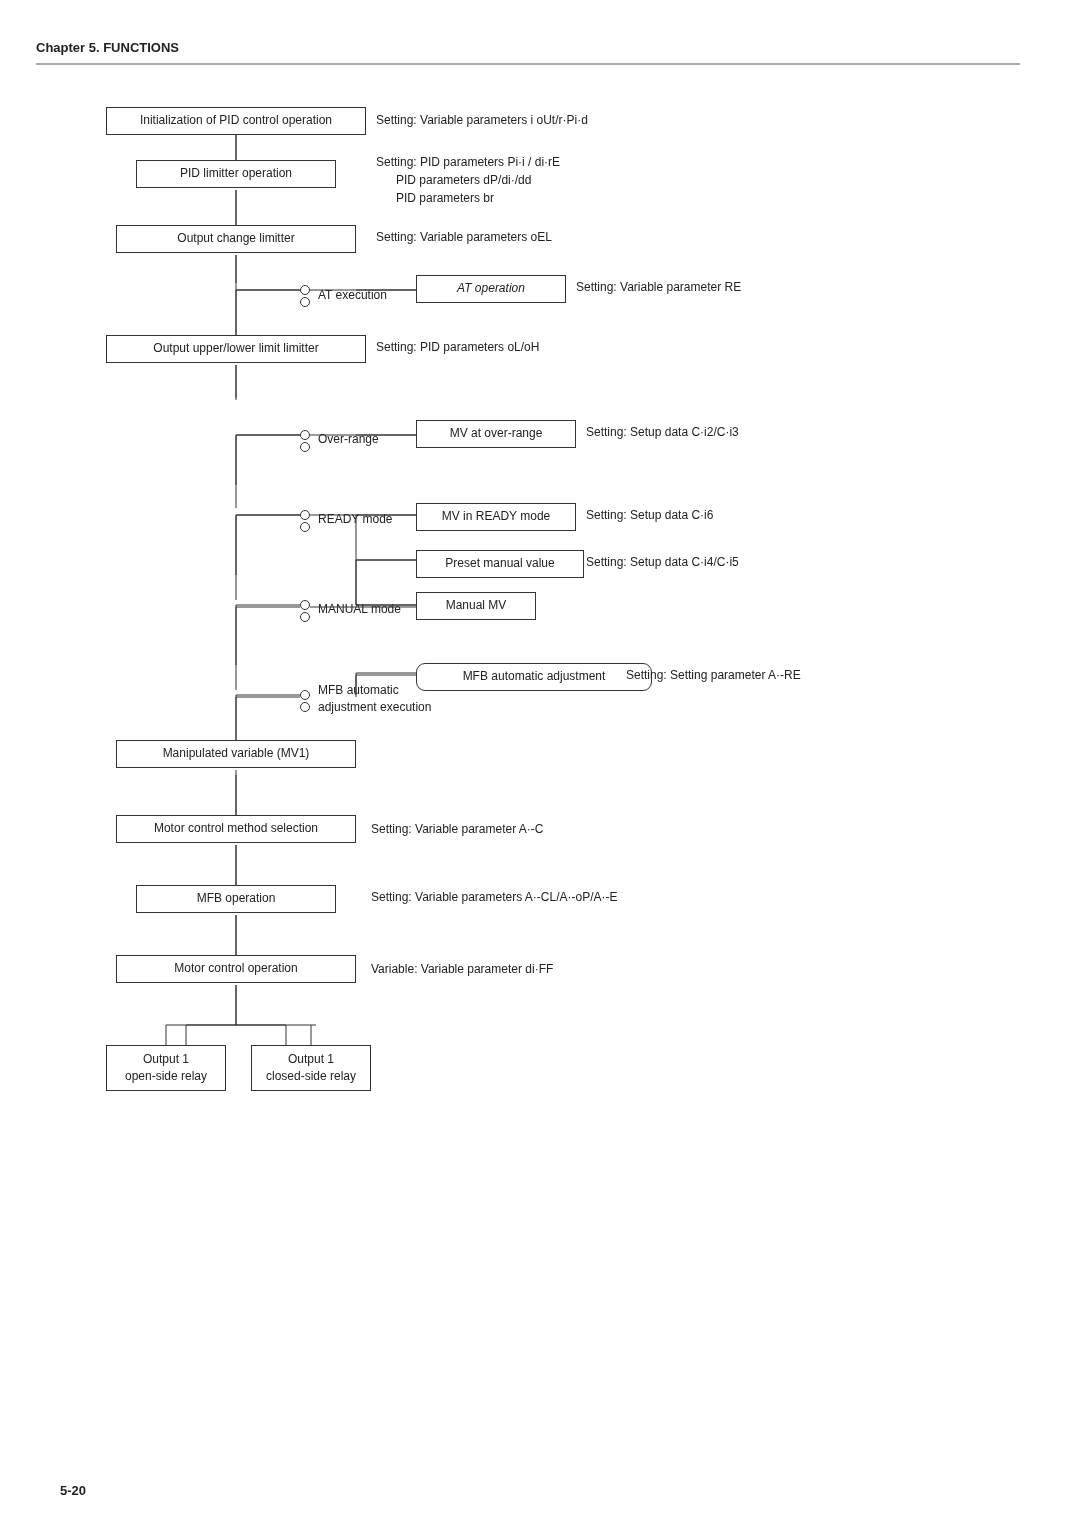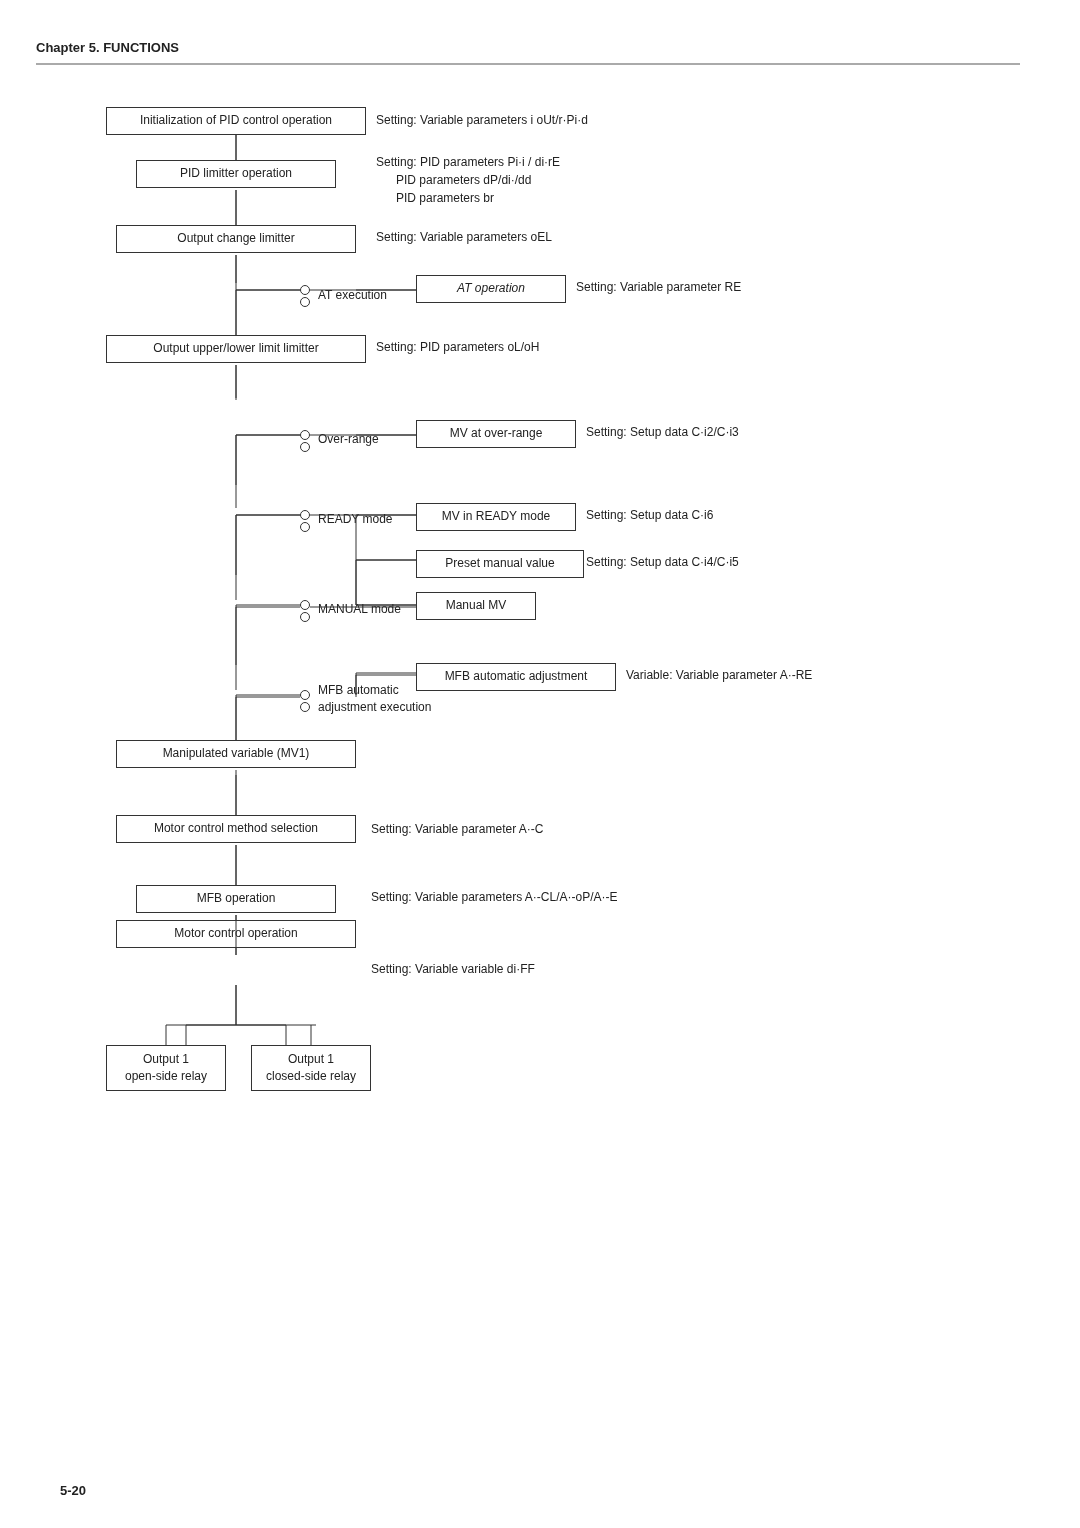--- a/index.html
+++ b/index.html
@@ -240,26 +240,26 @@
       </div>
 
       <div class="fc-box" style="left:340px;top:497px;width:120px;">
         <span>Manual MV</span>
       </div>
 
       <div class="circle-connector" style="left:224px;top:505px;"></div>
       <div class="circle-connector" style="left:224px;top:517px;"></div>
       <div class="fc-text" style="left:242px;top:507px;">MANUAL mode</div>
 
-      <div class="fc-box" style="left:340px;top:568px;width:200px;">
+      <div class="fc-box" style="left:340px;top:568px;width:236px;border-radius:9px;">
         <span>MFB automatic adjustment</span>
       </div>
 
       <div class="fc-text" style="left:550px;top:573px;">
-        <span>Variable: Variable parameter A·-RE</span>
+        <span>Setting: Setting parameter A·-RE</span>
       </div>
 
       <div class="circle-connector" style="left:224px;top:595px;"></div>
       <div class="circle-connector" style="left:224px;top:607px;"></div>
       <div class="fc-text" style="left:242px;top:587px;line-height:1.4;">
         <div>MFB automatic</div>
         <div>adjustment execution</div>
       </div>
 
       <div class="fc-box" style="left:40px;top:645px;width:240px;">
@@ -275,26 +275,26 @@
       </div>
 
       <div class="fc-box" style="left:60px;top:790px;width:200px;">
         <span>MFB operation</span>
       </div>
 
       <div class="fc-text" style="left:295px;top:795px;">
         <span>Setting: Variable parameters A·-CL/A·-oP/A·-E</span>
       </div>
 
-      <div class="fc-box" style="left:40px;top:825px;width:240px;">
+      <div class="fc-box" style="left:40px;top:860px;width:240px;">
         <span>Motor control operation</span>
       </div>
 
       <div class="fc-text" style="left:295px;top:867px;">
-        <span>Setting: Variable variable di·FF</span>
+        <span>Variable: Variable parameter di·FF</span>
       </div>
 
       <div class="fc-box" style="left:30px;top:950px;width:120px;line-height:1.4;">
         <div>Output 1</div>
         <div>open-side relay</div>
       </div>
 
       <div class="fc-box" style="left:175px;top:950px;width:120px;line-height:1.4;">
         <div>Output 1</div>
         <div>closed-side relay</div>

